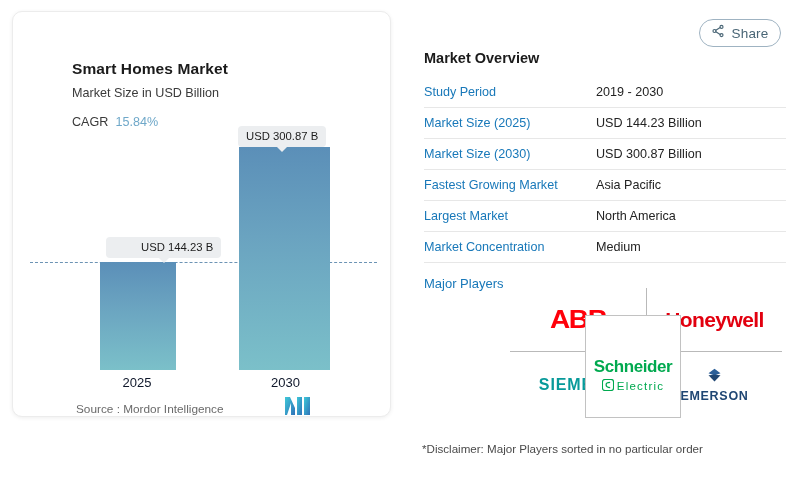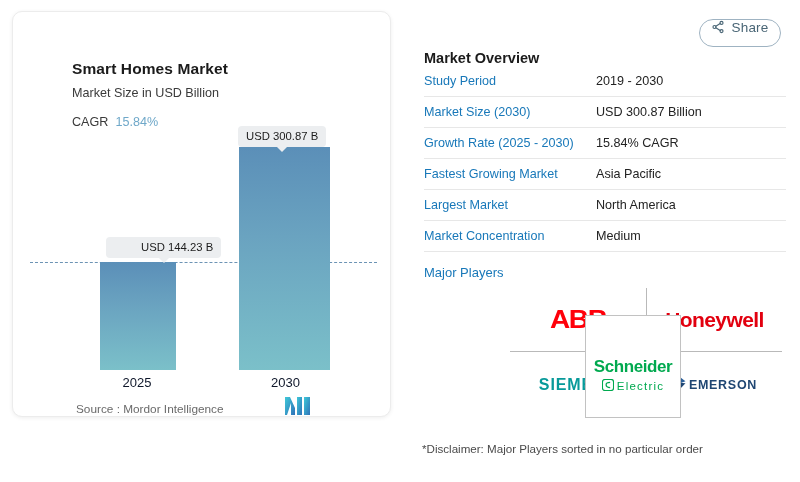--- a/index.html
+++ b/index.html
@@ -23,21 +23,21 @@
   .share-btn {
     position: absolute;
     top: 19px;
     left: 699px;
     width: 82px;
     height: 28px;
     border: 1px solid #9fb3c2;
     border-radius: 14px;
     background: #ffffff;
     display: flex;
-    align-items: flex-start;
+    align-items: center;
     justify-content: center;
     gap: 6px;
     cursor: pointer;
   }
   .share-btn .label {
     font-size: 13.5px;
     color: #4a6676;
     letter-spacing: .2px;
   }
   .share-icon { display: block; }
@@ -159,20 +159,21 @@
   .overview {
     position: absolute;
     left: 424px;
     top: 50px;
     width: 362px;
   }
   .overview-title {
     font-size: 14.5px;
     font-weight: bold;
     color: #1b1b1b;
+    margin-bottom: 11px;
   }
 
   .ov-row {
     display: flex;
     align-items: center;
     height: 31px;
     border-bottom: 1px solid #e7e7e7;
   }
   .ov-row:first-of-type { border-top: none; }
   .ov-label {
@@ -243,21 +244,21 @@
     letter-spacing: -.6px;
   }
   .logo-sie {
     font-size: 16px;
     font-weight: bold;
     color: #089a9a;
     letter-spacing: .9px;
   }
   .logo-eme {
     display: flex;
-    flex-direction: row;
+    flex-direction: column;
     align-items: center;
     gap: 2px;
   }
   .logo-eme .word {
     font-size: 12.5px;
     font-weight: bold;
     color: #1f4673;
     letter-spacing: .7px;
   }
 
@@ -363,26 +364,26 @@
   </div>
 
   <div class="overview">
     <div class="overview-title">Market Overview</div>
 
     <div class="ov-row">
       <div class="ov-label">Study Period</div>
       <div class="ov-value">2019 - 2030</div>
     </div>
     <div class="ov-row">
+      <div class="ov-label">Market Size (2025)</div>
+      <div class="ov-value">USD 144.23 Billion</div>
+    </div>
+    <div class="ov-row">
       <div class="ov-label">Market Size (2030)</div>
       <div class="ov-value">USD 300.87 Billion</div>
-    </div>
-    <div class="ov-row">
-      <div class="ov-label">Growth Rate (2025 - 2030)</div>
-      <div class="ov-value">15.84% CAGR</div>
     </div>
     <div class="ov-row">
       <div class="ov-label">Fastest Growing Market</div>
       <div class="ov-value">Asia Pacific</div>
     </div>
     <div class="ov-row">
       <div class="ov-label">Largest Market</div>
       <div class="ov-value">North America</div>
     </div>
     <div class="ov-row">

